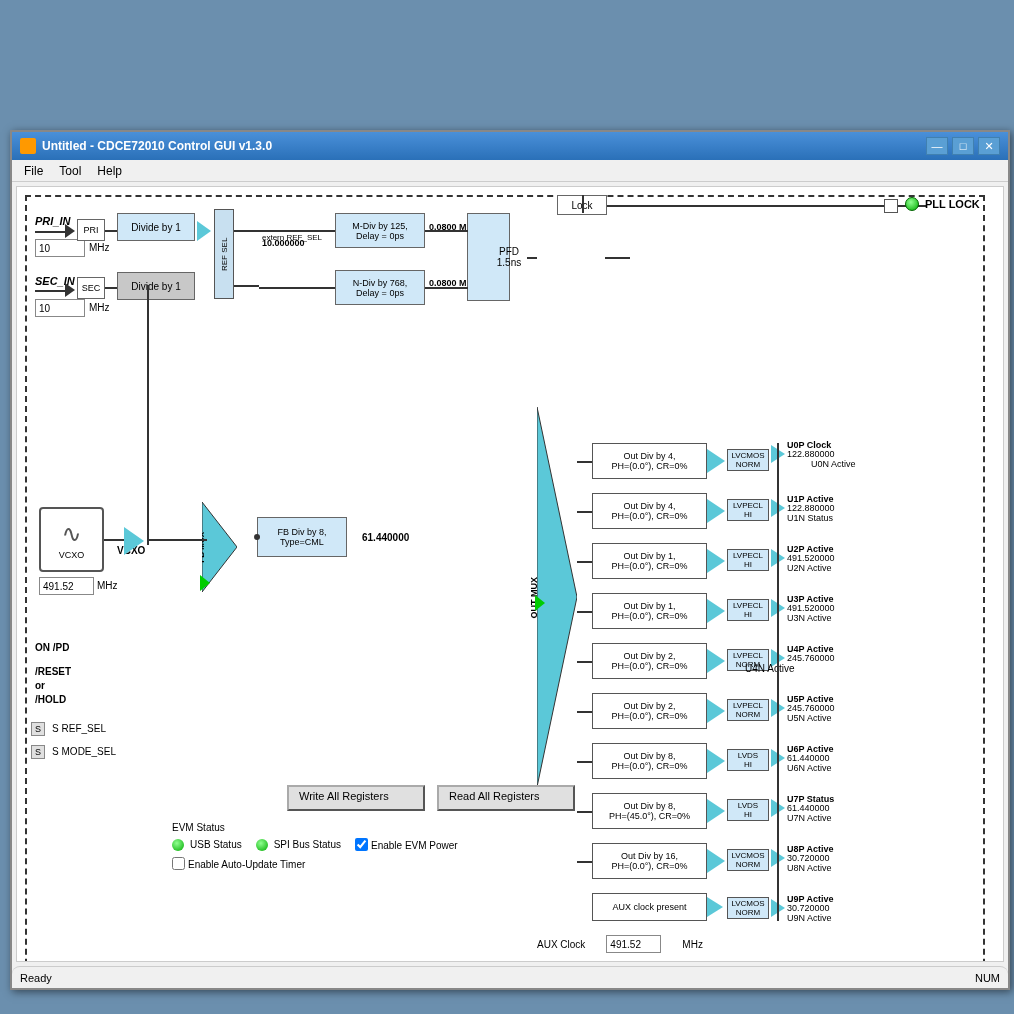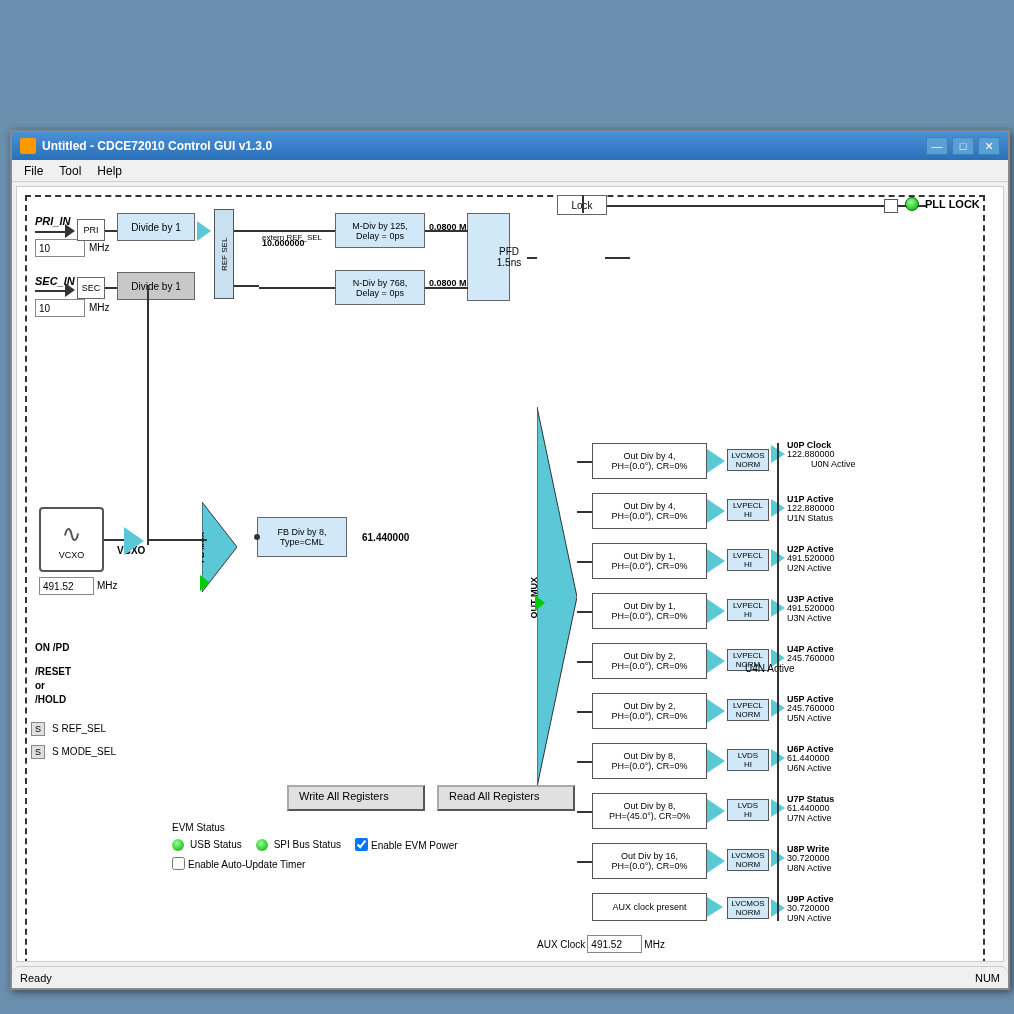--- a/index.html
+++ b/index.html
@@ -394,21 +394,21 @@
       <div style="position:absolute; left:754px; top:612px; width:0; height:0; border-top:9px solid transparent; border-bottom:9px solid transparent; border-left:14px solid #5bc8d8;"></div>
       <span style="position:absolute; left:770px; top:607px; font-size:9px; font-weight:bold;">U7P Status</span>
       <span style="position:absolute; left:770px; top:616px; font-size:9px;">61.440000</span>
       <span style="position:absolute; left:770px; top:626px; font-size:9px;">U7N Active</span>
 
       <div class="outdiv-block" style="left:575px; top:656px; width:115px; height:36px;">Out Div by 16,<br>PH=(0.0°), CR=0%</div>
       <div class="hline" style="left:562px; top:674px; width:13px;"></div>
       <div style="position:absolute; left:690px; top:662px; width:0; height:0; border-top:12px solid transparent; border-bottom:12px solid transparent; border-left:18px solid #5bc8d8;"></div>
       <div class="type-label" style="left:710px; top:662px; width:42px;">LVCMOS<br>NORM</div>
       <div style="position:absolute; left:754px; top:662px; width:0; height:0; border-top:9px solid transparent; border-bottom:9px solid transparent; border-left:14px solid #5bc8d8;"></div>
-      <span style="position:absolute; left:770px; top:657px; font-size:9px; font-weight:bold;">U8P Write</span>
+      <span style="position:absolute; left:770px; top:657px; font-size:9px; font-weight:bold;">U8P Active</span>
       <span style="position:absolute; left:770px; top:666px; font-size:9px;">30.720000</span>
       <span style="position:absolute; left:770px; top:676px; font-size:9px;">U8N Active</span>
 
       <div class="outdiv-block" style="left:575px; top:706px; width:115px; height:28px;">AUX clock present</div>
       <div style="position:absolute; left:690px; top:710px; width:0; height:0; border-top:10px solid transparent; border-bottom:10px solid transparent; border-left:16px solid #5bc8d8;"></div>
       <div class="type-label" style="left:710px; top:710px; width:42px;">LVCMOS<br>NORM</div>
       <div style="position:absolute; left:754px; top:712px; width:0; height:0; border-top:9px solid transparent; border-bottom:9px solid transparent; border-left:14px solid #5bc8d8;"></div>
       <span style="position:absolute; left:770px; top:707px; font-size:9px; font-weight:bold;">U9P Active</span>
       <span style="position:absolute; left:770px; top:716px; font-size:9px;">30.720000</span>
       <span style="position:absolute; left:770px; top:726px; font-size:9px;">U9N Active</span>
@@ -439,21 +439,21 @@
             <input type="checkbox" checked="" style="">
             <span>Enable EVM Power</span>
           </div>
         </div>
         <div class="checkbox-ctrl" style="margin-top:6px;">
           <input type="checkbox" style="">
           <span>Enable Auto-Update Timer</span>
         </div>
       </div>
 
-      <div style="position:absolute; left:520px; top:748px; display:flex; align-items:center; gap:2px;">
+      <div style="position:absolute; left:520px; top:748px; display:flex; align-items:center; gap:21px;">
         <span style="font-size:10px;">AUX Clock</span>
         <div class="input-box" style="position:relative; width:55px; height:18px;">
           <span>491.52</span>
         </div>
         <span style="font-size:10px;">MHz</span>
       </div>
 
       <div class="hline" style="left:588px; top:70px; width:25px;"></div>
 
       <div class="vline" style="left:130px; top:98px; height:260px;"></div>

